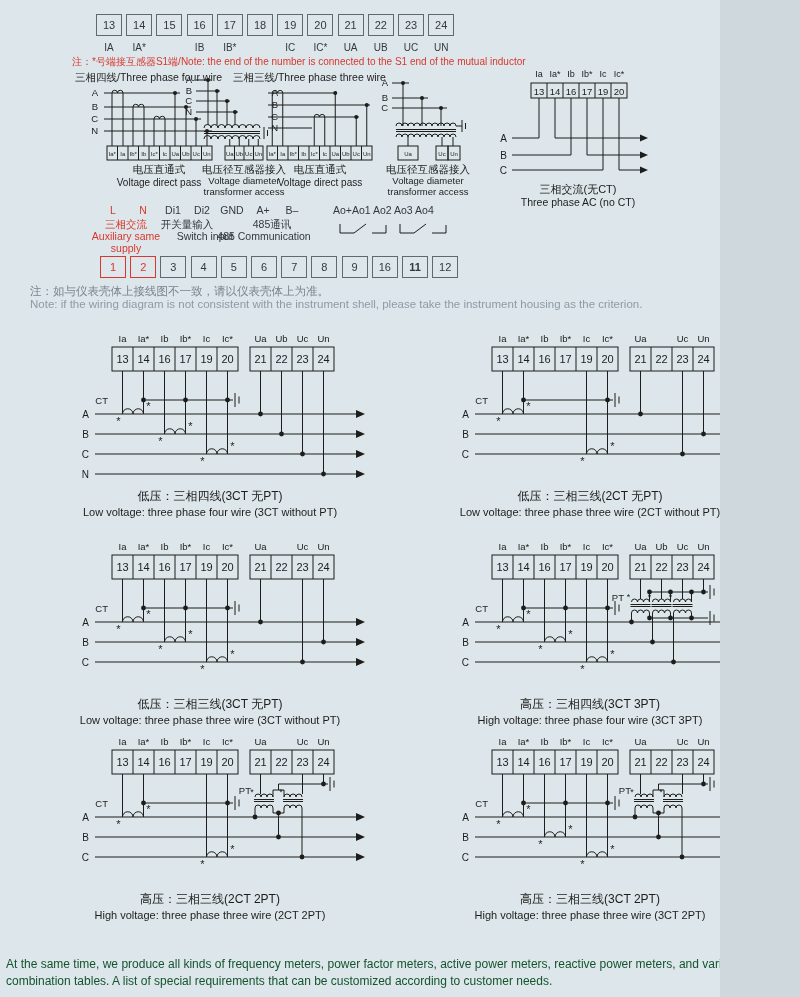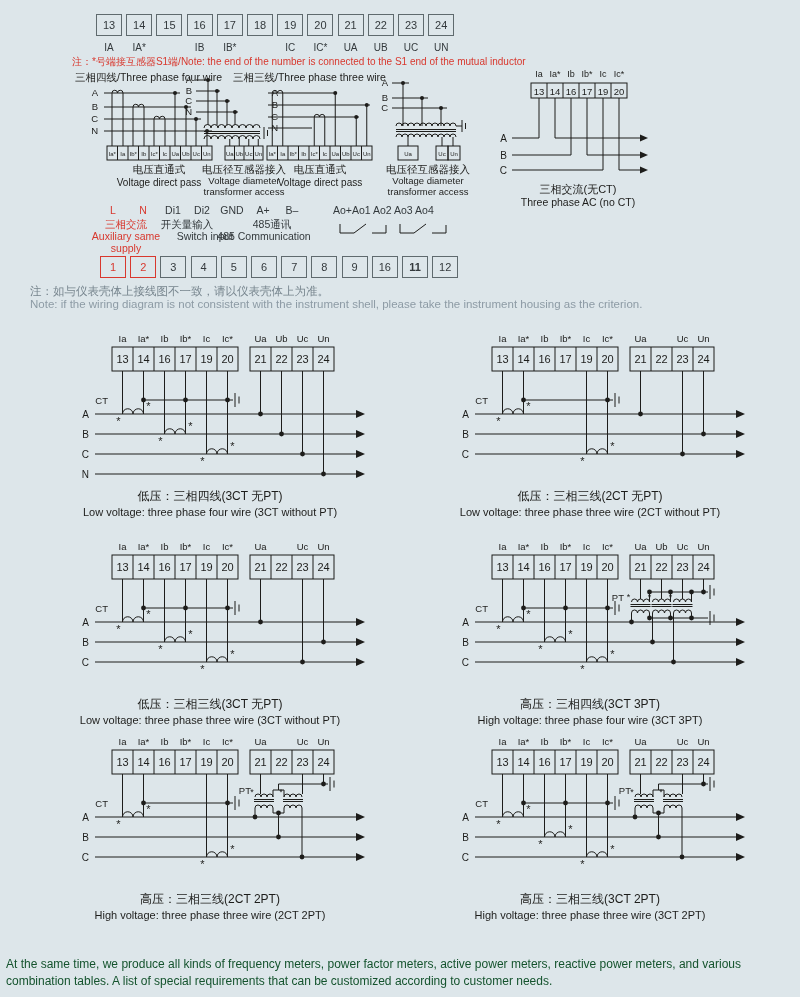--- a/index.html
+++ b/index.html
@@ -1,16 +1,16 @@
 <!DOCTYPE html>
 <html><head>
 <meta charset="utf-8">
 <style>
   html,body{margin:0;padding:0;background:#cfd8dd;}
-  #page{position:relative;width:800px;height:997px;background:#dde6ea;overflow:hidden;
+  #page{position:relative;width:720px;height:997px;background:#dde6ea;overflow:hidden;
         font-family:"Liberation Sans","DejaVu Sans",sans-serif;color:#1d1d1b;}
   .abs{position:absolute;}
   .ctr{transform:translateX(-50%);text-align:center;white-space:nowrap;}
   .tbox{position:absolute;width:26px;height:22px;border:1px solid #5f6a6e;
         display:flex;align-items:center;justify-content:center;
         font-size:11px;color:#33393c;background:transparent;box-sizing:border-box;}
   .tbox.red{border-color:#d8382e;color:#d8382e;}
   .tlabel{position:absolute;width:34px;text-align:center;font-size:10px;color:#33393c;}
   .rednote{color:#d8382e;font-size:10px;white-space:nowrap;}
   .pin{font-size:10.5px;color:#33393c;}

